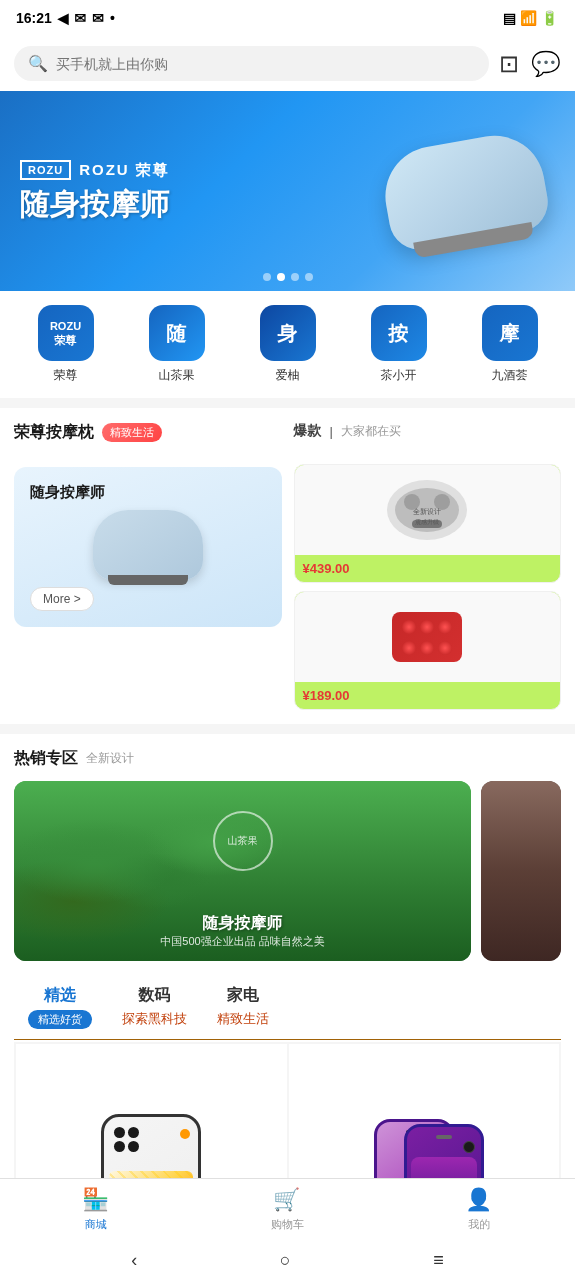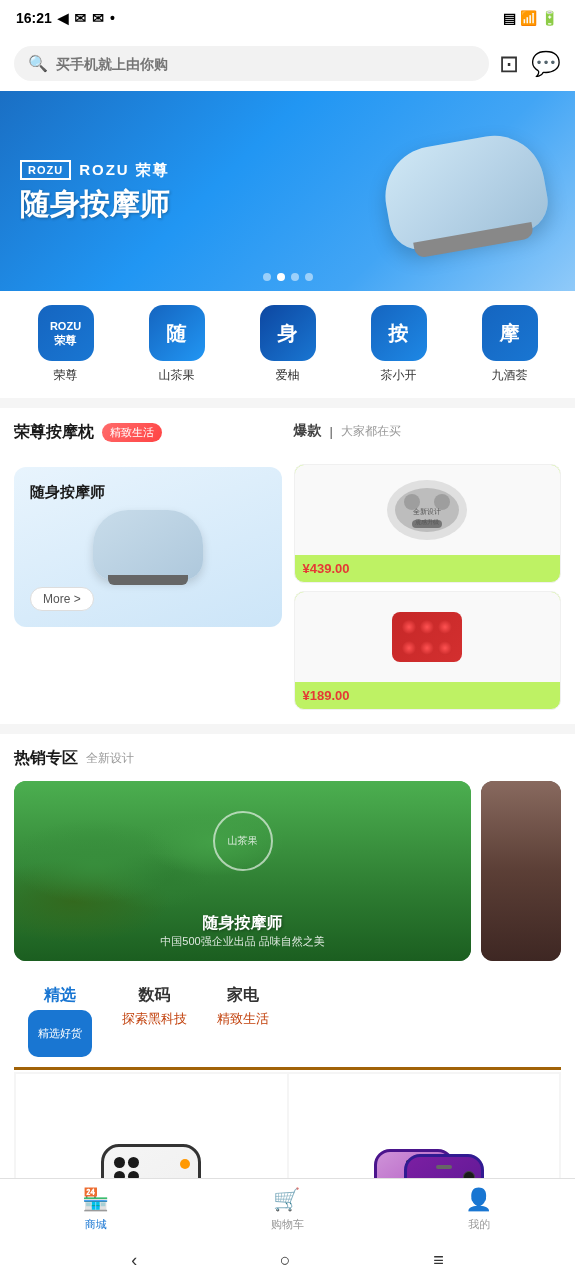--- a/index.html
+++ b/index.html
@@ -44,21 +44,20 @@
       padding: 8px 14px;
       gap: 8px;
     }
     .search-input-wrap input {
       border: none;
       background: transparent;
       font-size: 14px;
       color: #1d4ed8;
       outline: none;
       width: 100%;
-      font-weight: bold;
     }
     .search-icons { display: flex; gap: 12px; }
     .search-icons span {
       font-size: 22px;
       color: #333;
       cursor: pointer;
     }
 
     
     .banner {
@@ -387,21 +386,21 @@
       border-radius: 12px;
       overflow: hidden;
     }
 
     
     .tabs-row {
       display: flex;
       gap: 30px;
       padding: 10px 14px;
       background: #fff;
-      border-bottom: 3px solid #a16207;
+      border-bottom: 1px solid #a16207;
     }
     .tab-item {
       display: flex;
       flex-direction: column;
       align-items: center;
       gap: 4px;
       cursor: pointer;
     }
     .tab-label {
       font-size: 16px;
@@ -410,21 +409,21 @@
     }
     .tab-label.active { color: #1976d2; }
     .tab-sublabel {
       font-size: 13px;
       color: #c2410c;
     }
     .tab-badge {
       background: #1976d2;
       color: white;
       font-size: 11px;
-      padding: 16px 10px;
+      padding: 2px 10px;
       border-radius: 10px;
     }
 
     
     .product-gallery {
       display: grid;
       grid-template-columns: 1fr 1fr;
       gap: 2px;
       background: #f5f5f5;
       padding: 2px;

